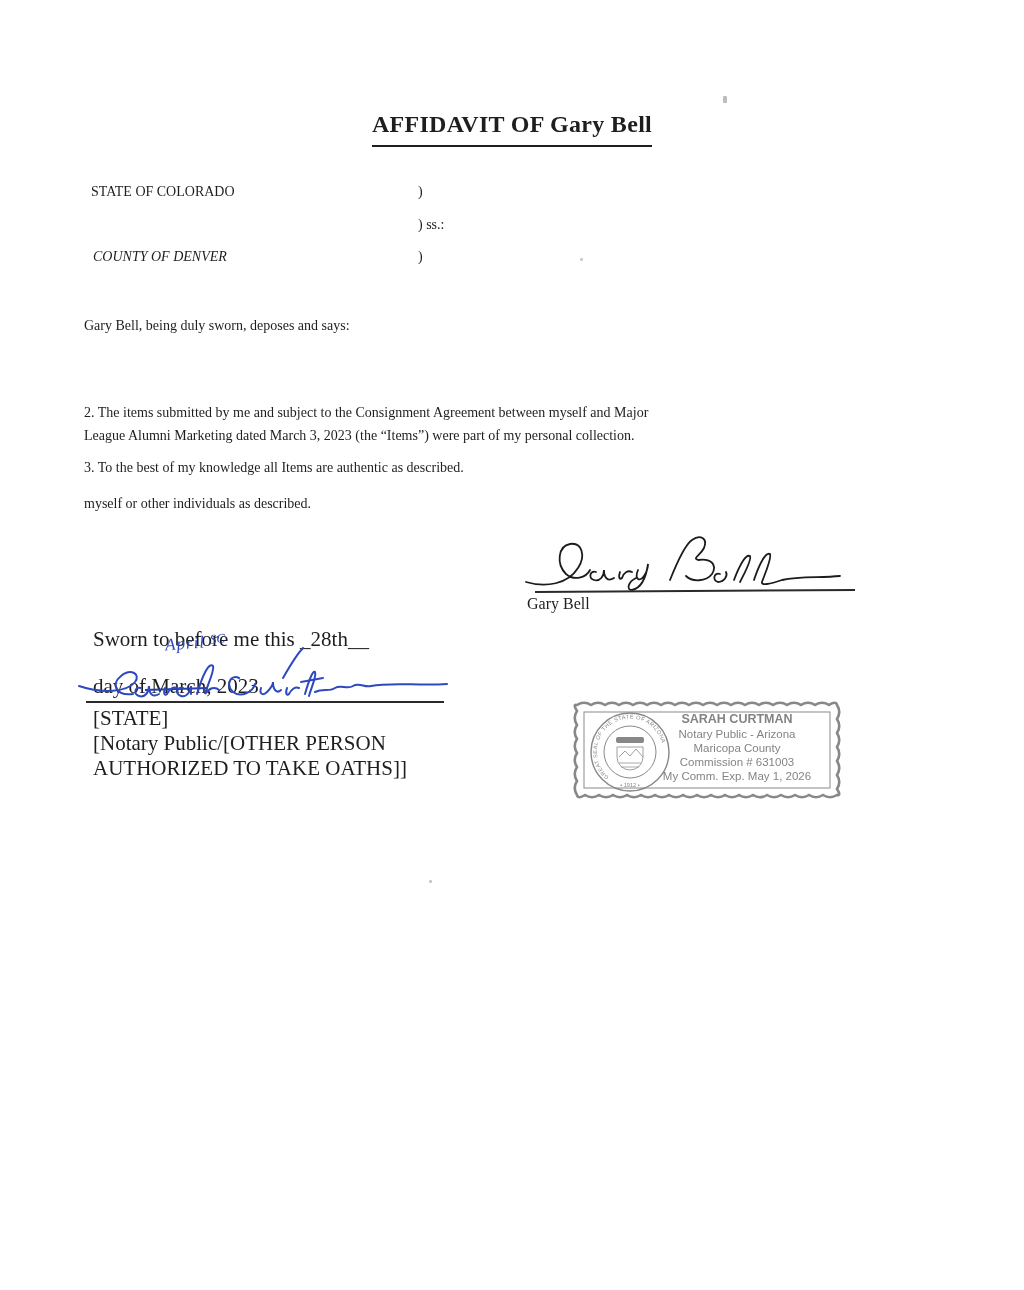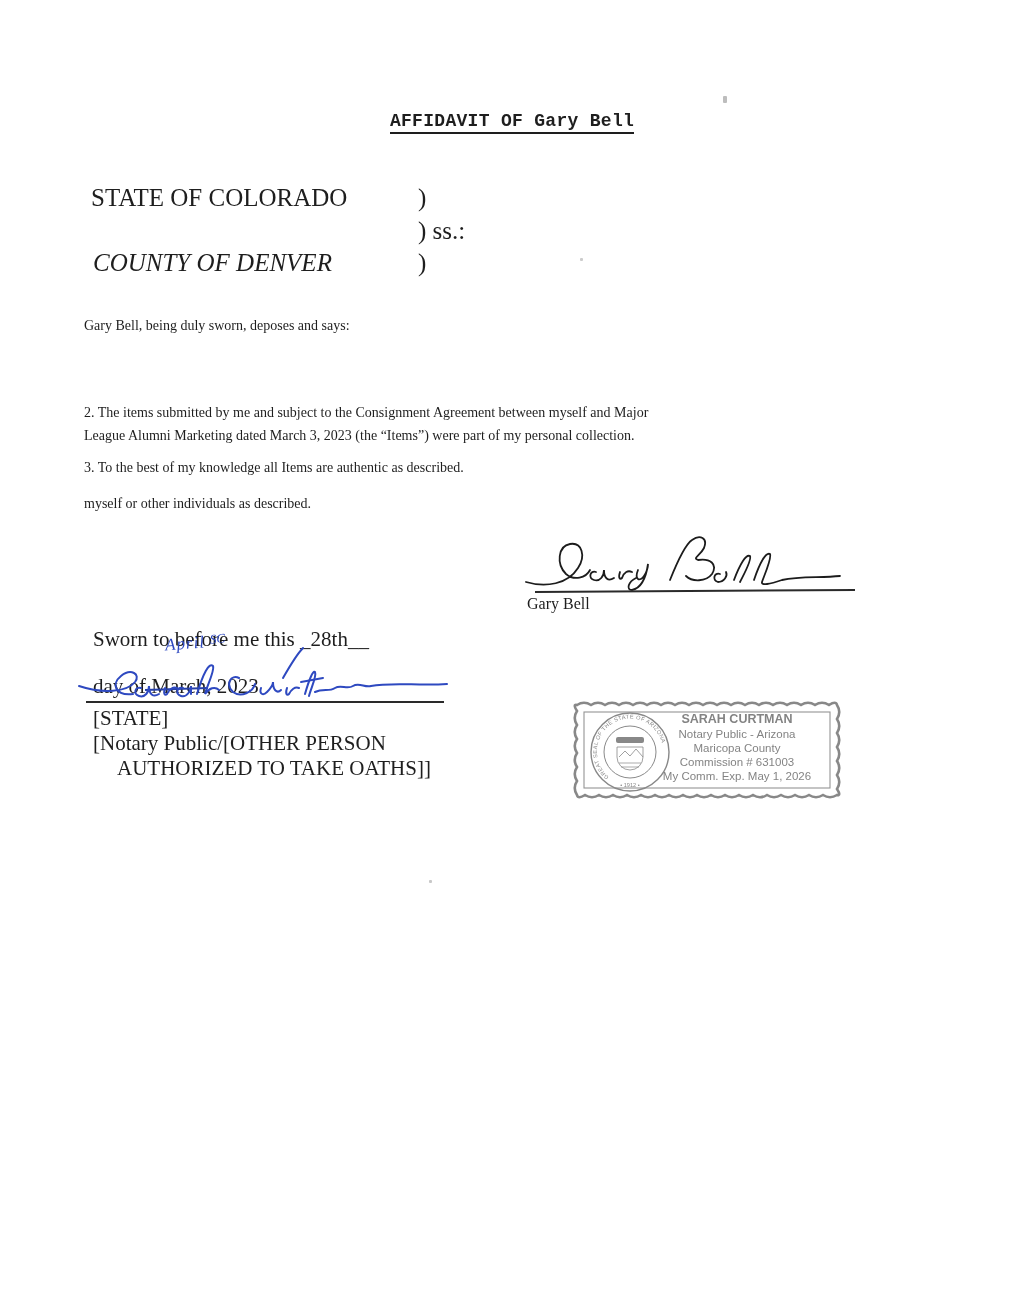--- a/index.html
+++ b/index.html
@@ -9,27 +9,26 @@
     background:#ffffff;
     margin:0 auto;
     overflow:hidden;
     font-family:"Liberation Serif","DejaVu Serif",serif;
     color:#1e1e1e;
   }
   .abs{position:absolute;}
   .title-wrap{left:0;top:111px;width:1024px;text-align:center;}
   .title{
     display:inline-block;
-    font-size:18px;font-weight:bold;
+    font-size:24px;font-weight:bold;
     border-bottom:2.5px solid #1e1e1e;
-    padding-bottom:1px;
+    padding-bottom:7px;
     letter-spacing:0.3px;
-    font-family:Liberation Mono, monospace;
   }
-  .venue{font-size:25px;white-space:nowrap;}
+  .venue{font-size:14px;white-space:nowrap;}
   .body-text{font-size:14px;line-height:23px;white-space:nowrap;}
   .para-line{white-space:nowrap;}
   .jurat{font-size:21px;white-space:pre;}
   .sig-underline{background:#2a2a2a;height:2px;}
   .printed-name{font-size:16px;}
   .handwritten-month{
     color:#2e49c0;
     font-style:italic;
     font-size:17px;
     transform:rotate(-5deg);
@@ -112,21 +111,21 @@
       <path d="M230,48 C234,34 238,24 240,26 C242,30 236,42 234,50"></path>
       <path d="M226,36 L248,32"></path>
       <path d="M240,46 C248,42 254,46 260,42 C266,38 272,44 278,40 C284,36 290,42 296,40 C316,36 344,40 372,38"></path>
       <path d="M208,32 C216,18 222,8 228,2"></path>
     </g>
   </svg>
   <div class="abs sig-underline" style="left:86px;top:701px;width:358px;height:2px;"></div>
 
   <div class="abs jurat" style="left:93px;top:706px;">[STATE]</div>
   <div class="abs jurat" style="left:93px;top:731px;">[Notary Public/[OTHER PERSON</div>
-  <div class="abs jurat" style="left:93px;top:756px;margin-left:24px;">AUTHORIZED TO TAKE OATHS]]</div>
+  <div class="abs jurat" style="left:93px;top:756px;">AUTHORIZED TO TAKE OATHS]]</div>
 
   <svg class="abs" style="left:571px;top:699px;" width="272" height="102" viewBox="0 0 272 102">
     <g opacity="0.82">
       <path id="stamp-border" fill="none" stroke="#6e6e6e" stroke-width="2.6" d="M6,6 Q13,1.5 20,6 Q27,1.5 34,6 Q41,1.5 48,6 Q55,1.5 62,6 Q69,1.5 76,6 Q83,1.5 90,6 Q97,1.5 104,6 Q111,1.5 118,6 Q125,1.5 132,6 Q139,1.5 146,6 Q153,1.5 160,6 Q167,1.5 174,6 Q181,1.5 188,6 Q195,1.5 202,6 Q209,1.5 216,6 Q223,1.5 230,6 Q237,1.5 244,6 Q251,1.5 258,6 Q265,1.5 266,6 Q270.5,13 266,20 Q270.5,27 266,34 Q270.5,41 266,48 Q270.5,55 266,62 Q270.5,69 266,76 Q270.5,83 266,90 Q270.5,97 266,96 Q259,100.5 252,96 Q245,100.5 238,96 Q231,100.5 224,96 Q217,100.5 210,96 Q203,100.5 196,96 Q189,100.5 182,96 Q175,100.5 168,96 Q161,100.5 154,96 Q147,100.5 140,96 Q133,100.5 126,96 Q119,100.5 112,96 Q105,100.5 98,96 Q91,100.5 84,96 Q77,100.5 70,96 Q63,100.5 56,96 Q49,100.5 42,96 Q35,100.5 28,96 Q21,100.5 14,96 Q7,100.5 6,96 Q1.5,89 6,82 Q1.5,75 6,68 Q1.5,61 6,54 Q1.5,47 6,40 Q1.5,33 6,26 Q1.5,19 6,12 Q1.5,5 6,6 Z"></path>
       <rect x="13" y="13" width="246" height="76" fill="none" stroke="#7d7d7d" stroke-width="1.1"></rect>
 
       <g stroke="#6e6e6e" fill="none">
         <circle cx="59" cy="53" r="39" stroke-width="1.4"></circle>
         <circle cx="59" cy="53" r="26" stroke-width="1"></circle>
         <path id="seal-arc" d="M 38,78 A 33,33 0 1 1 80,78" stroke="none"></path>

